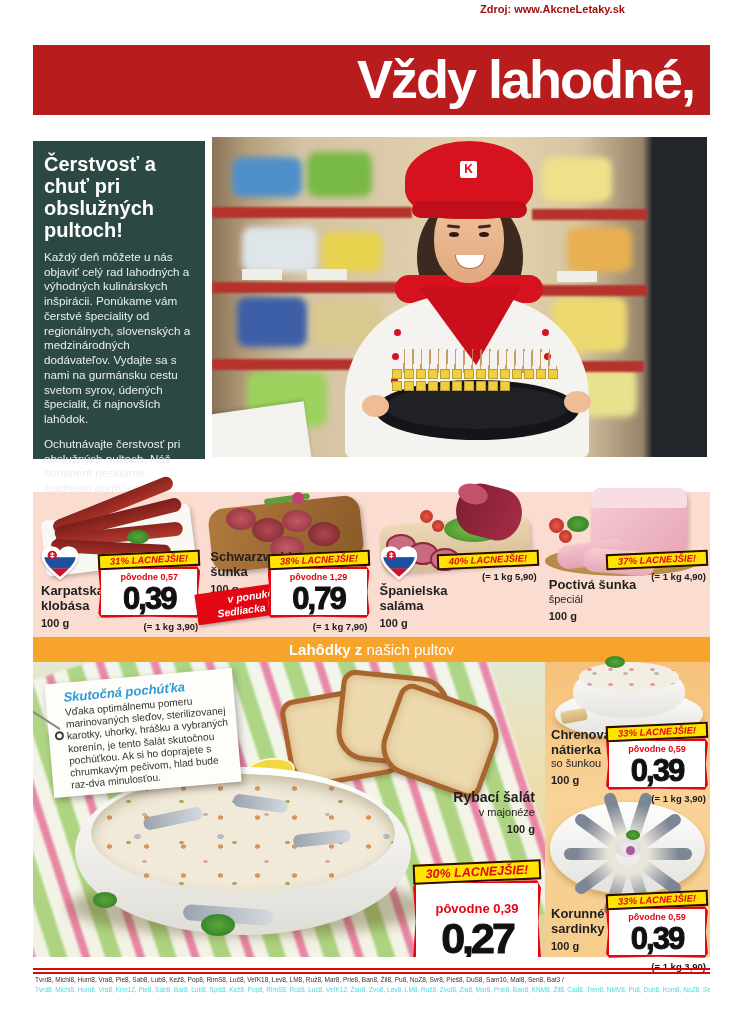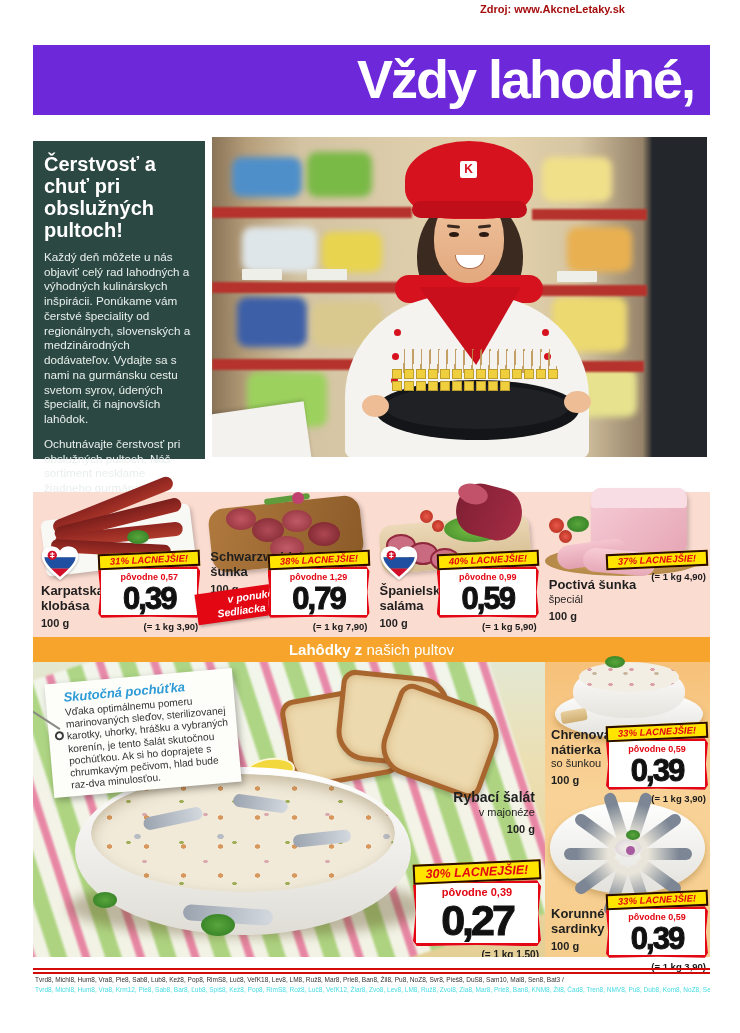--- a/index.html
+++ b/index.html
@@ -3,21 +3,21 @@
 <meta charset="utf-8">
 <style>
   html,body{margin:0;padding:0;background:#fff;}
   .page{position:relative;width:740px;height:1033px;background:#fff;overflow:hidden;
         font-family:"Liberation Sans",sans-serif;color:#222;}
 
   
   .source{position:absolute;left:480px;top:3px;font-size:11px;font-weight:bold;color:#a50d0d;}
 
   
-  .banner{position:absolute;left:33px;top:45px;width:677px;height:70px;background:#6d28d9;}
+  .banner{position:absolute;left:33px;top:45px;width:677px;height:70px;background:#b91c1c;}
   .banner .txt{position:absolute;right:16px;top:0;line-height:68px;color:#fff;
                font-size:54px;font-weight:bold;letter-spacing:-2px;}
 
   
   .intro{position:absolute;left:33px;top:141px;width:172px;height:318px;background:#2c4842;
          box-sizing:border-box;padding:12px 11px;}
   .intro h2{margin:0 0 9px 0;color:#fff;font-size:20px;line-height:1.1;width:125px;}
   .intro p{margin:0 0 10px 0;color:#e9efec;font-size:11.7px;line-height:1.26;}
 
   
@@ -79,21 +79,21 @@
         text-align:center;white-space:nowrap;transform:rotate(-2.5deg);}
   .badge .pricebox{background:#fff;border:3px solid #e30613;margin-top:-2px;text-align:center;
         padding:1px 0 0 0;
         clip-path:polygon(0 8%,3% 0,50% 2%,97% 0,100% 9%,98% 50%,100% 91%,97% 100%,50% 98%,3% 100%,0 92%,2% 50%);}
   .badge .orig{color:#e30613;font-weight:bold;font-size:9px;line-height:1.2;padding-top:2px;}
   .badge .big{color:#111;font-weight:bold;font-size:31px;line-height:1.02;letter-spacing:-2px;
         -webkit-text-stroke:1px #111;}
   .badge .unit{font-size:9.5px;font-weight:bold;color:#1a1a1a;text-align:right;padding:3px 2px 0 0;}
   .badge.lg{width:128px;}
   .badge.lg .strip{font-size:12.5px;}
-  .badge.lg .orig{font-size:11px;}
+  .badge.lg .orig{font-size:13px;margin-top:15px;}
   .badge.lg .big{font-size:43px;letter-spacing:-3px;}
   .badge.lg .unit{font-size:10px;}
 
   .ribbon{position:absolute;left:-6px;top:94px;width:118px;background:#e30613;color:#fff;
           font-weight:bold;font-style:italic;font-size:10.5px;line-height:1.2;text-align:center;
           padding:3px 2px;transform:rotate(-8deg);box-shadow:1px 2px 3px rgba(0,0,0,.25);}
 
   .flagheart{position:absolute;width:38px;height:34px;filter:drop-shadow(0 1px 1px rgba(0,0,0,.25));}
 
   
@@ -336,24 +336,20 @@
           <path d="M7 4 v4 M5.5 5.2 h3 M5.6 6.8 h2.8" stroke="#fff" stroke-width="0.7"></path>
         </g>
         <path d="M12 21 C5 15 1 11 1 6.5 C1 3 3.5 1 6.5 1 C9 1 11 2.5 12 4.5 C13 2.5 15 1 17.5 1 C20.5 1 23 3 23 6.5 C23 11 19 15 12 21Z" fill="none" stroke="#ffffff" stroke-width="1.6"></path>
       </svg>
       <div style="position:absolute;left:8px;top:92px;width:80px;">
         <div class="pname">Španielska saláma</div>
         <div class="pqty">100 g</div>
       </div>
       <div class="badge" style="right:2px;top:60px;">
         <div class="strip">40% LACNEJŠIE!</div>
-        <div class="pricebox">
-          <div class="orig">pôvodne 0,99</div>
-          <div class="big">0,59</div>
-        </div>
         <div class="unit">(= 1 kg 5,90)</div>
       </div>
     </div>
 
     <div class="ucell">
       <div class="pimg">
         <div style="position:absolute;left:2px;top:56px;width:155px;height:30px;background:radial-gradient(#d2a964,#a87b3c);border-radius:50%;"></div>
         <div style="position:absolute;left:48px;top:-2px;width:96px;height:66px;background:linear-gradient(135deg,#f6cdd7,#e6a6b5);border-radius:10px;box-shadow:2px 3px 4px rgba(0,0,0,.2);"></div>
         <div style="position:absolute;left:48px;top:-2px;width:96px;height:20px;background:#f9dde4;border-radius:10px 10px 4px 4px;"></div>
         <div style="position:absolute;left:14px;top:52px;width:70px;height:24px;background:linear-gradient(#f4c5cf,#e2a0af);border-radius:12px;transform:rotate(-8deg);"></div>

